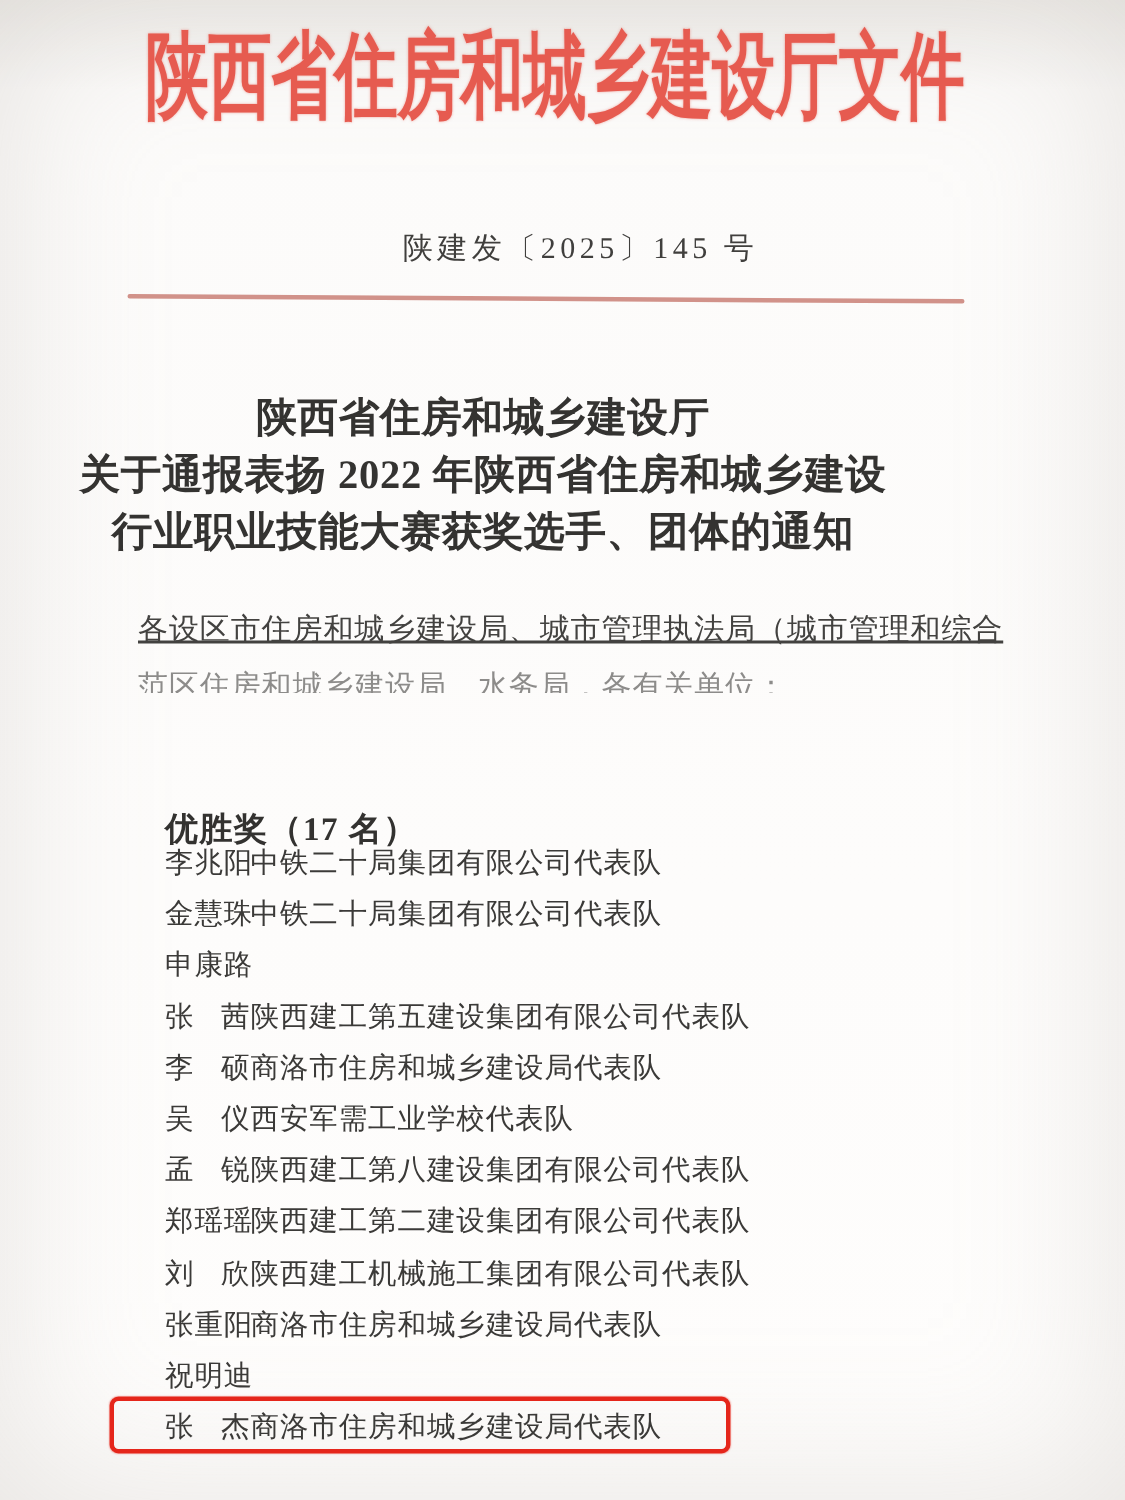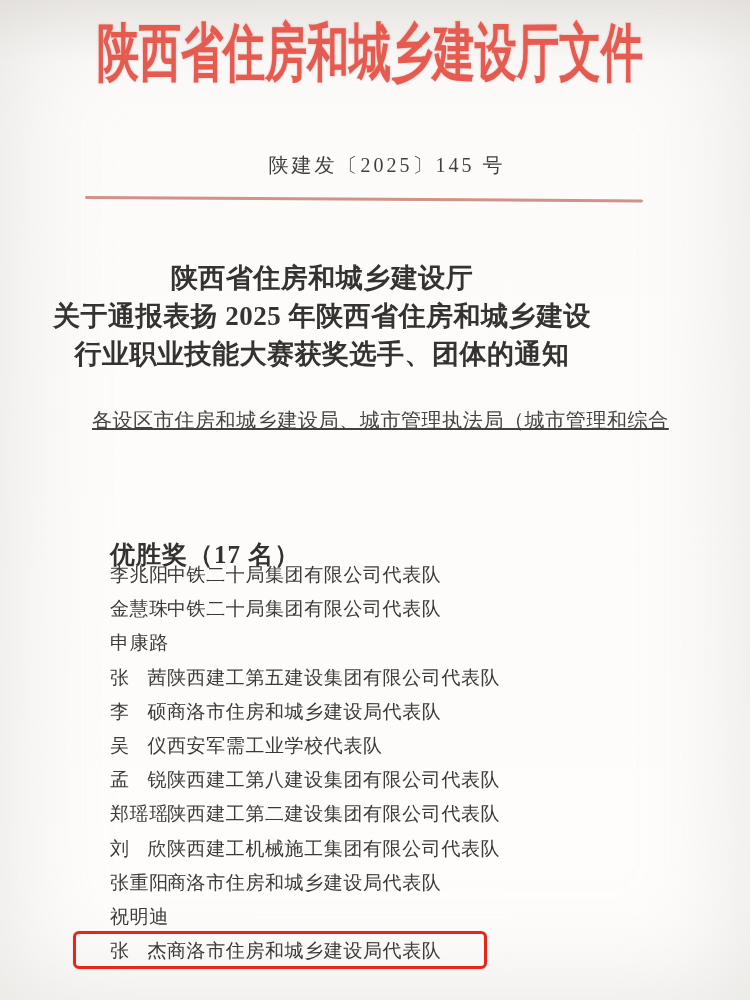--- a/index.html
+++ b/index.html
@@ -41,21 +41,21 @@
     letter-spacing:.5px;color:#343331;
   }
   .recipients{
     position:absolute;top:402px;left:92px;width:600px;
     font-size:20px;line-height:37.5px;letter-spacing:.6px;color:#434240;
   }
   .recipients .line{height:37.5px;white-space:nowrap;text-decoration:underline;}
   .recipients .line.cut{height:22px;overflow:hidden;opacity:.6;filter:blur(.4px);}
   .section-heading{
     position:absolute;top:538px;left:110px;
-    font-size:25px;font-weight:700;letter-spacing:1px;color:#333230;
+    font-size:22px;font-weight:700;letter-spacing:1px;color:#333230;
   }
   .winners{position:absolute;top:558px;left:110px;}
   .row{
     position:relative;display:flex;align-items:center;height:34.2px;
     font-size:19px;letter-spacing:.6px;color:#3b3a38;white-space:nowrap;
   }
   .name{display:inline-flex;justify-content:space-between;width:57px;flex:none;}
   .team{margin-left:0;}
   .hl-box{
     position:absolute;left:-37px;top:-3.5px;width:414px;height:38px;
@@ -70,26 +70,27 @@
 <div class="page">
 
   <div class="letterhead">陕西省住房和城乡建设厅文件</div>
 
   <div class="doc-number">陕建发〔2025〕145 号</div>
 
   <div class="rule"></div>
 
   <div class="title">
     <div>陕西省住房和城乡建设厅</div>
-    <div>关于通报表扬 2025 年陕西省住房和城乡建设</div>
+    <div>关于通报表扬 2022 年陕西省住房和城乡建设</div>
     <div>行业职业技能大赛获奖选手、团体的通知</div>
   </div>
 
   <div class="recipients">
     <div class="line">各设区市住房和城乡建设局、城市管理执法局（城市管理和综合</div>
+    <div class="line cut">范区住房和城乡建设局、水务局，各有关单位：</div>
   </div>
 
   <div class="section-heading">优胜奖（17 名）</div>
 
   <div class="winners">
       <div class="row">
       <span class="name">
           <span>李</span>
           <span>兆</span>
           <span>阳</span>

